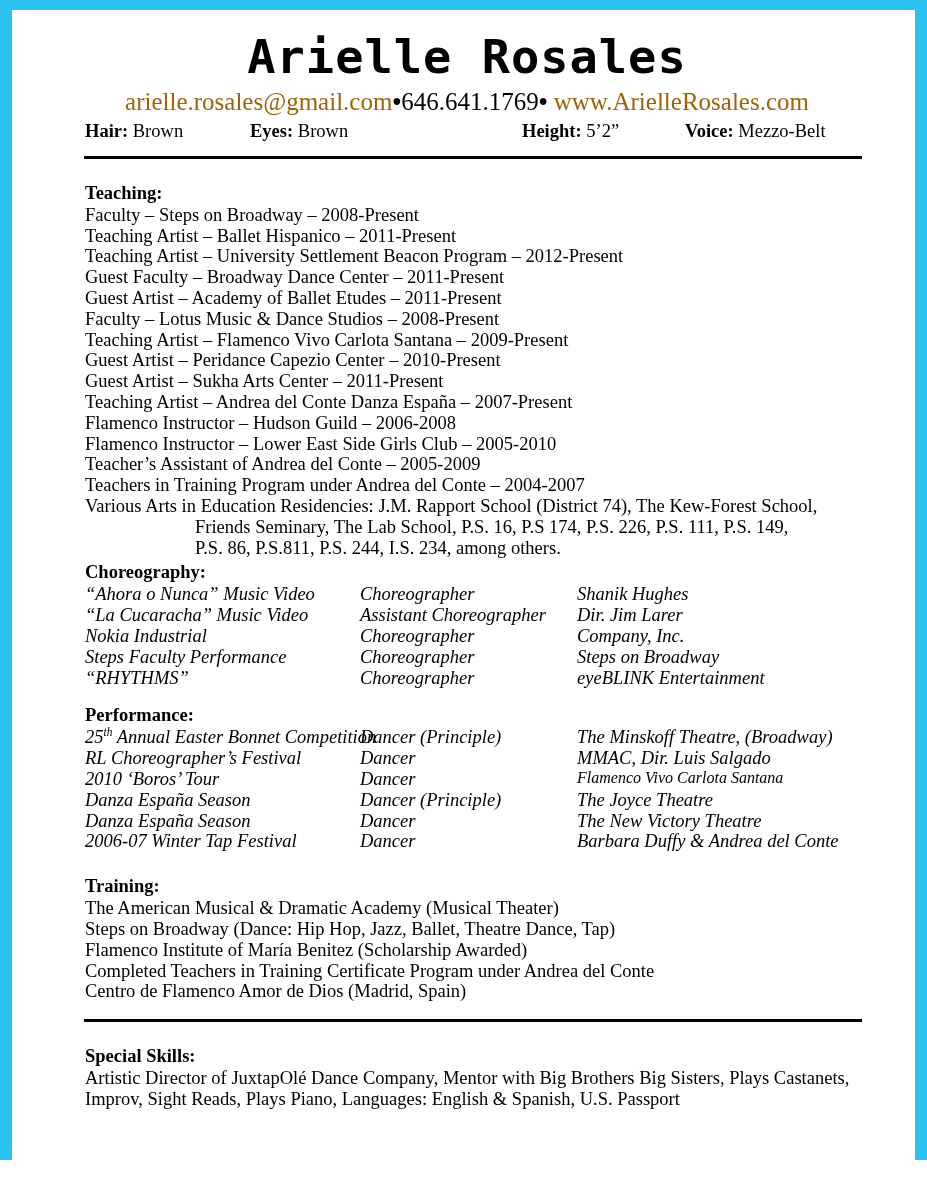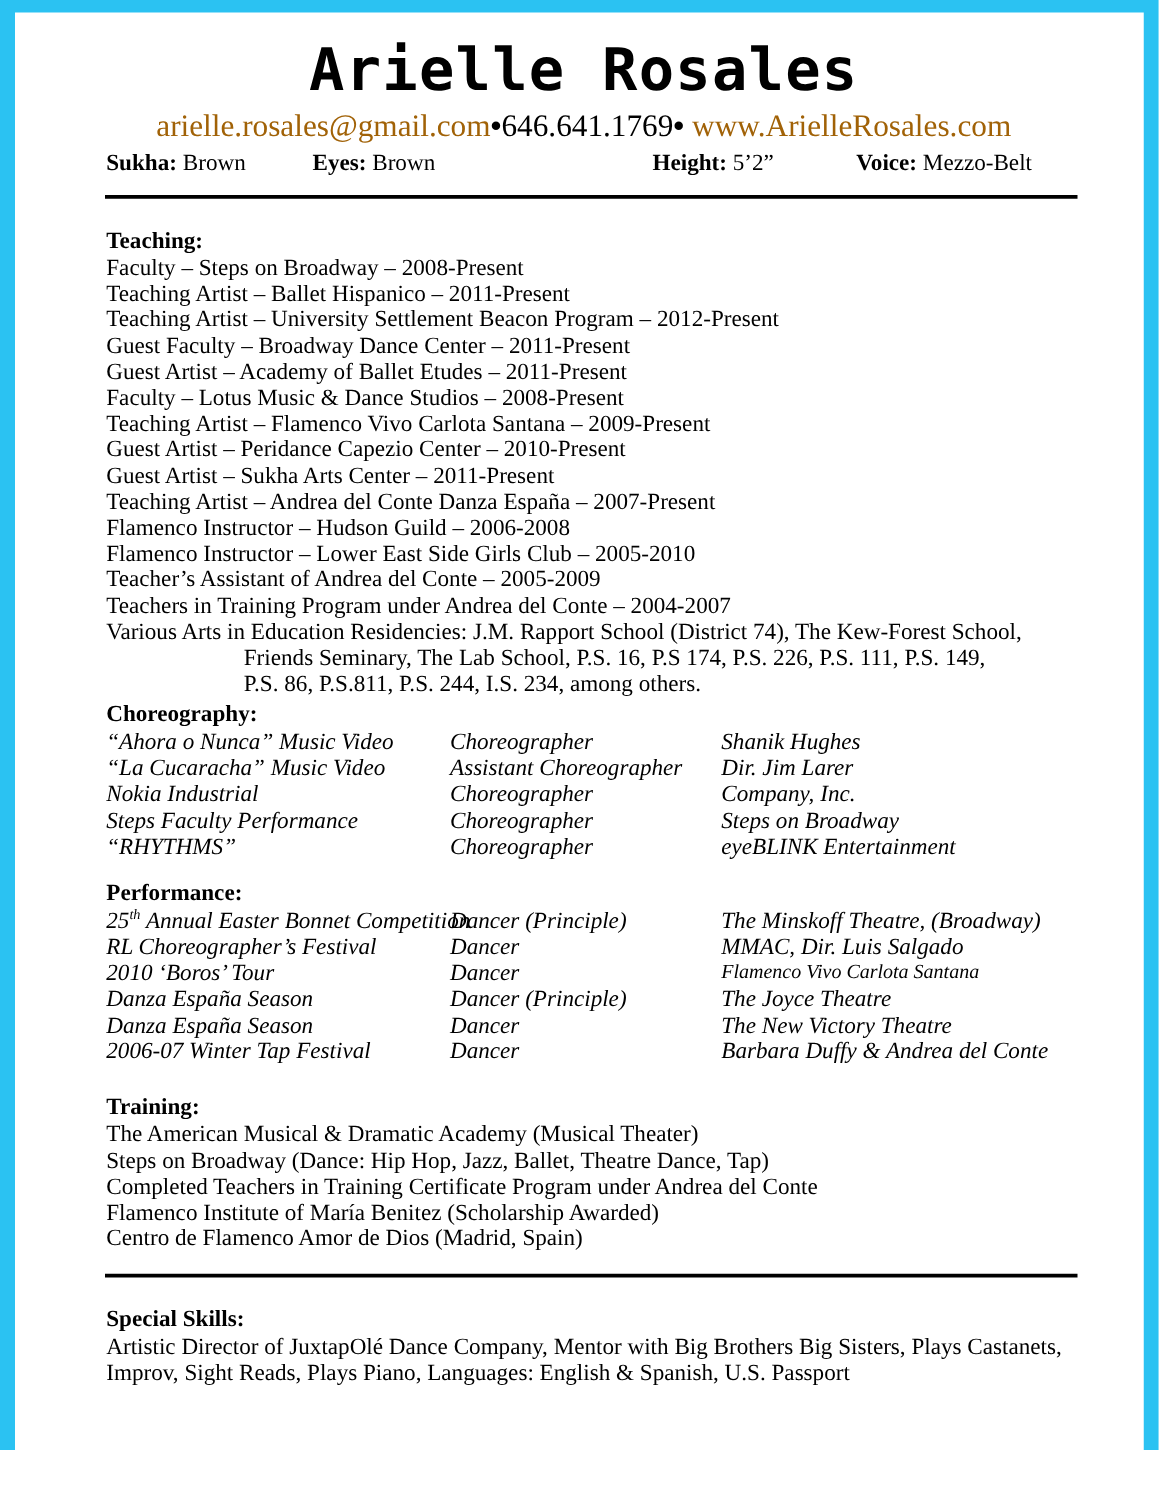--- a/index.html
+++ b/index.html
@@ -119,21 +119,21 @@
   <div id="sheet">
     <div id="content">
 
       <div class="name">Arielle Rosales</div>
 
       <div class="contact">
         <span class="lnk">arielle.rosales@gmail.com</span><span class="sep">•</span><span class="tel">646.641.1769</span><span class="sep">•</span> <span class="lnk">www.ArielleRosales.com</span>
       </div>
 
       <div class="stats">
-        <span class="cell c1"><b>Sukha:</b> <span>Brown</span></span>
+        <span class="cell c1"><b>Hair:</b> <span>Brown</span></span>
         <span class="cell c2"><b>Eyes:</b> <span>Brown</span></span>
         <span class="cell c3"><b>Height:</b> <span>5’2”</span></span>
         <span class="cell c4"><b>Voice:</b> <span>Mezzo-Belt</span></span>
       </div>
 
       <div class="rule"></div>
 
       <div class="gap-lg"></div>
 
       <div class="section">
@@ -223,22 +223,22 @@
           <span class="col col3">Barbara Duffy &amp; Andrea del Conte</span>
         </div>
       </div>
 
       <div class="gap-lg"></div>
 
       <div class="section">
         <div class="sec-title">Training:</div>
         <div class="line">The American Musical &amp; Dramatic Academy (Musical Theater)</div>
         <div class="line">Steps on Broadway (Dance: Hip Hop, Jazz, Ballet, Theatre Dance, Tap)</div>
+        <div class="line">Flamenco Institute of María Benitez (Scholarship Awarded)</div>
         <div class="line">Completed Teachers in Training Certificate Program under Andrea del Conte</div>
-        <div class="line">Flamenco Institute of María Benitez (Scholarship Awarded)</div>
         <div class="line">Centro de Flamenco Amor de Dios (Madrid, Spain)</div>
       </div>
 
       <div class="gap-md"></div>
       <div class="rule bottom"></div>
       <div class="gap-lg"></div>
 
       <div class="section">
         <div class="sec-title">Special Skills:</div>
         <div class="line">Artistic Director of JuxtapOlé Dance Company, Mentor with Big Brothers Big Sisters, Plays Castanets,</div>

